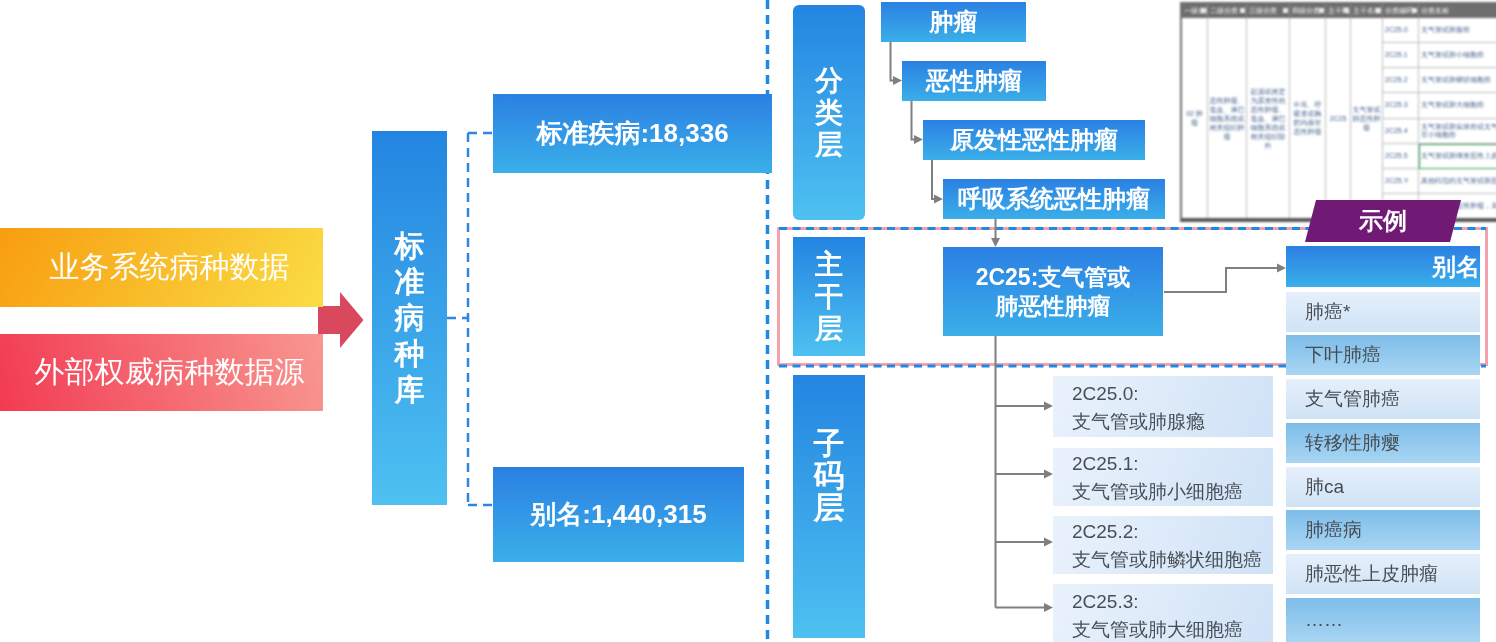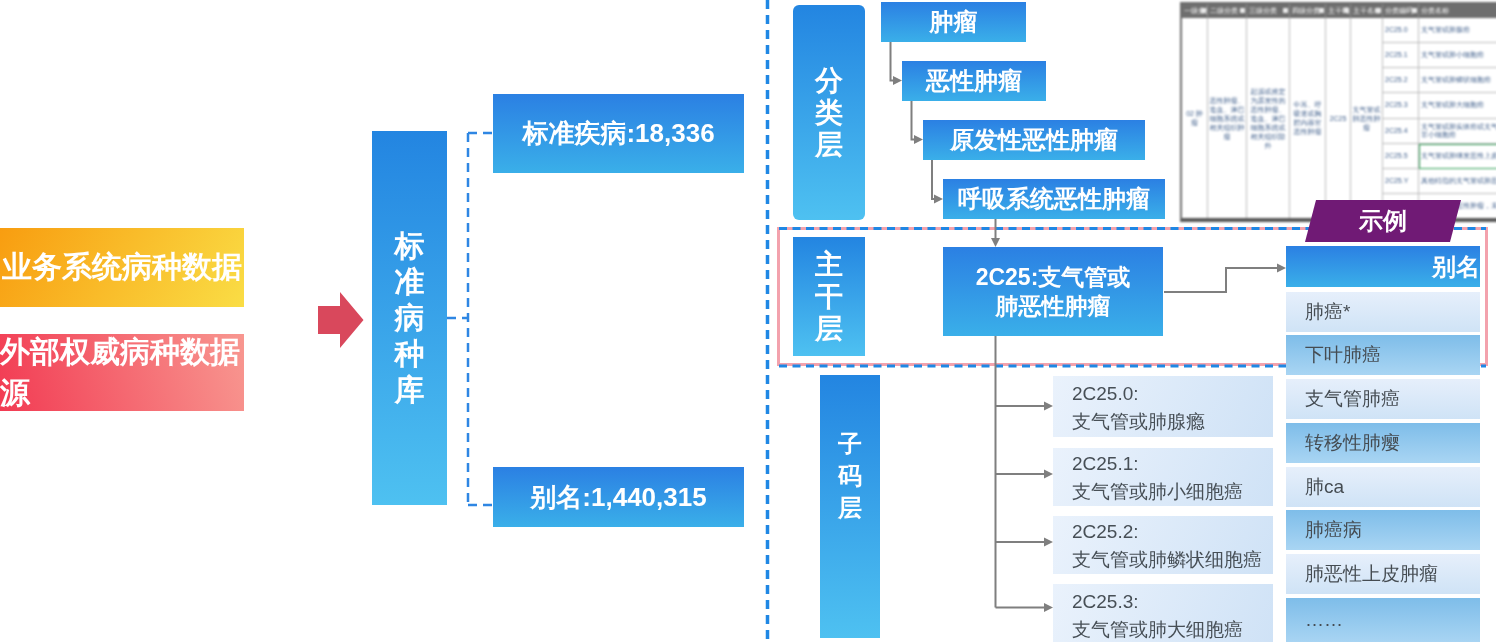--- a/index.html
+++ b/index.html
@@ -5,31 +5,31 @@
   html,body{margin:0;padding:0;background:#fff;}
   #canvas{position:relative;width:1496px;height:642px;overflow:hidden;background:#fff;
           font-family:"Liberation Sans",sans-serif;}
   .abs{position:absolute;box-sizing:border-box;}
   
   .box-blue{background:linear-gradient(180deg,#2b80e3 0%,#3aafe9 100%);color:#fff;font-weight:bold;justify-content:flex-end;}
   .box-blue-tall{background:linear-gradient(180deg,#2385e1 0%,#4ec1f1 100%);color:#fff;font-weight:bold;}
   .center{display:flex;align-items:center;justify-content:center;}
   .vtext{display:block;width:1.05em;word-break:break-all;text-align:center;line-height:32px;}
   
-  .src-box{width:244px;left:0;height:79px;color:#fff;font-weight:bold;font-size:30px;}
+  .src-box{width:323px;left:0;height:79px;color:#fff;font-weight:normal;font-size:30px;padding-left:16px;}
   #src-orange{top:228px;background:linear-gradient(120deg,#f89d10 0%,#fadd45 100%);}
   #src-red{top:334px;height:77px;background:linear-gradient(75deg,#f23b53 0%,#f89790 100%);}
   #db-box{left:372px;top:131px;width:75px;height:374px;font-size:30px;}
   #db-box .vtext{line-height:36px;}
-  #stat-top{left:493px;top:94px;width:251px;height:79px;font-size:26px;}
-  #stat-bottom{left:493px;top:467px;width:251px;height:60px;font-size:26px;}
+  #stat-top{left:493px;top:94px;width:279px;height:79px;font-size:26px;}
+  #stat-bottom{left:493px;top:467px;width:251px;height:95px;font-size:26px;}
   
   #layer-cls{left:793px;top:5px;width:72px;height:215px;font-size:28px;border-radius:6px;}
   #layer-trunk{left:793px;top:237px;width:72px;height:119px;font-size:28px;}
-  #layer-sub{left:820px;top:375px;width:60px;height:263px;font-size:24px;}
+  #layer-sub{left:793px;top:375px;width:72px;height:263px;font-size:31px;}
   #layer-sub .vtext{margin-bottom:62px;}
   .tree-box{color:#fff;font-weight:bold;font-size:24px;}
   #tree-0{left:881px;top:2px;width:145px;height:40px;}
   #tree-1{left:902px;top:61px;width:144px;height:40px;}
   #tree-2{left:923px;top:120px;width:222px;height:40px;}
   #tree-3{left:943px;top:179px;width:222px;height:40px;}
   #trunk-box{left:943px;top:247px;width:220px;height:89px;font-size:23px;line-height:29px;text-align:center;flex-direction:column;}
   #pink-rect{left:777px;top:227px;width:711px;height:139px;border:3px solid #f3a2ad;}
   .sub-box{left:1053px;width:220px;background:linear-gradient(115deg,#eaf2fc 0%,#cfe2f6 100%);
            color:#474f56;font-size:19px;line-height:28px;padding:2px 0 0 19px;display:flex;flex-direction:column;justify-content:center;}

